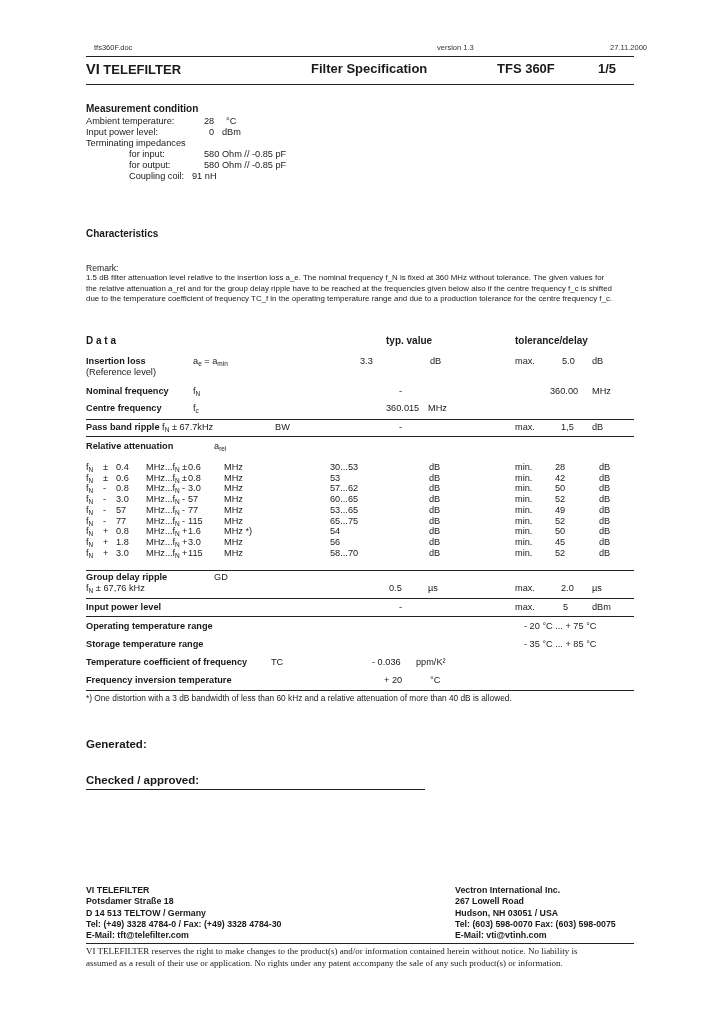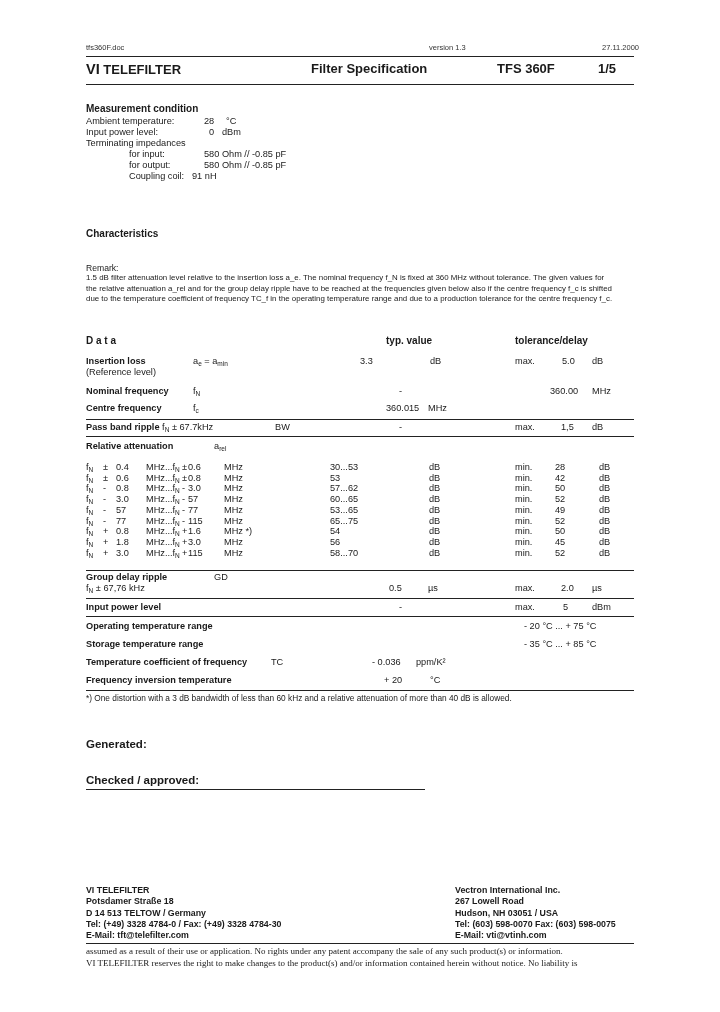--- a/index.html
+++ b/index.html
@@ -5,21 +5,21 @@
   html, body { margin:0; padding:0; }
   body { width:720px; height:1012px; background:#ffffff; position:relative; overflow:hidden;
          font-family:"Liberation Sans", sans-serif; color:#1a1a1a; }
   .abs { position:absolute; white-space:nowrap; }
   .t8 { font-size:8.6px; }
   .t9 { font-size:9.2px; }
   .b { font-weight:bold; }
   .hr { position:absolute; height:1px; background:#222; left:86px; width:548px; }
   .r { text-align:left; }
   sub { font-size:6.5px; vertical-align:-2px; }
-  .gray { color:#333; }
+  .gray { color:#333;margin-left:8px; }
 </style>
 </head>
 <body>
 
 <div class="abs t8 gray" style="left:86px;top:43px;font-size:7.5px;">tfs360F.doc</div>
 <div class="abs t8 gray" style="left:429px;top:43px;font-size:7.5px;">version 1.3</div>
 <div class="abs t8 gray" style="left:577px;top:43px;font-size:7.5px;padding-left:25px;">27.11.2000</div>
 <div class="hr" style="top:56px;"></div>
 <div class="abs b" style="left:86px;top:61px;font-size:13px;">
   <span style="font-size:14.5px;">VI</span>
@@ -272,15 +272,15 @@
 </div>
 <div class="abs b" style="left:455px;top:885px;font-size:8.8px;line-height:11.3px;">
   <div>Vectron International Inc.</div>
   <div>267 Lowell Road</div>
   <div>Hudson, NH 03051 / USA</div>
   <div>Tel: (603) 598-0070 Fax: (603) 598-0075</div>
   <div>E-Mail: vti@vtinh.com</div>
 </div>
 <div class="hr" style="top:943px;"></div>
 <div class="abs" style="left:86px;top:945px;font-family:'Liberation Serif', serif;font-size:9px;line-height:12px;">
+  <div>VI TELEFILTER reserves the right to make changes to the product(s) and/or information contained herein without notice.  No liability is</div>
   <div>assumed as a result of their use or application.  No rights under any patent accompany the sale of any such product(s) or information.</div>
-  <div>VI TELEFILTER reserves the right to make changes to the product(s) and/or information contained herein without notice.  No liability is</div>
 </div>
 
 </body></html>

